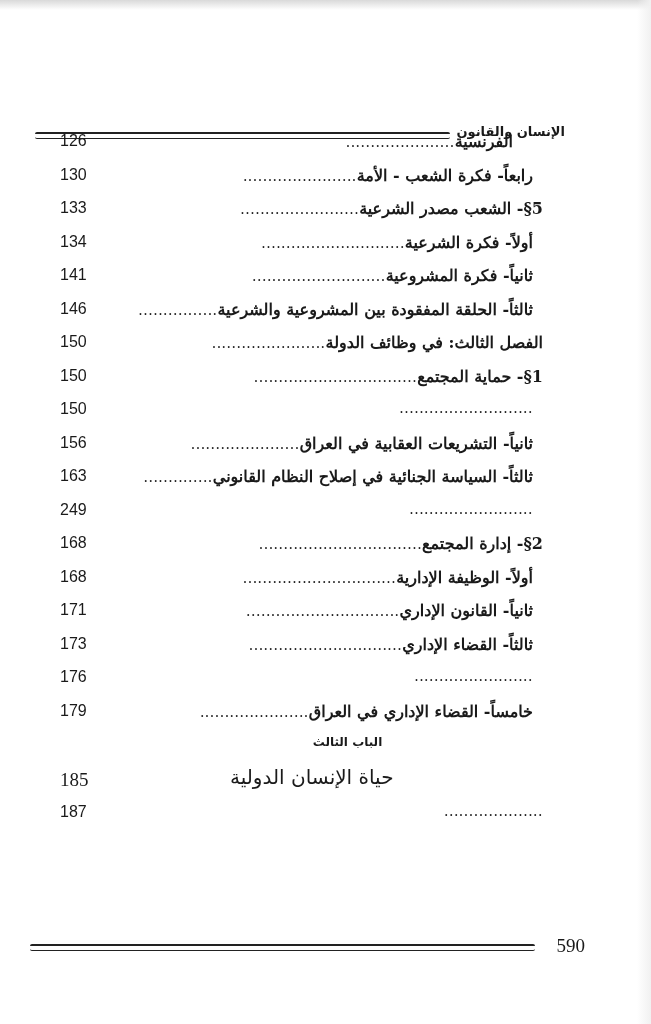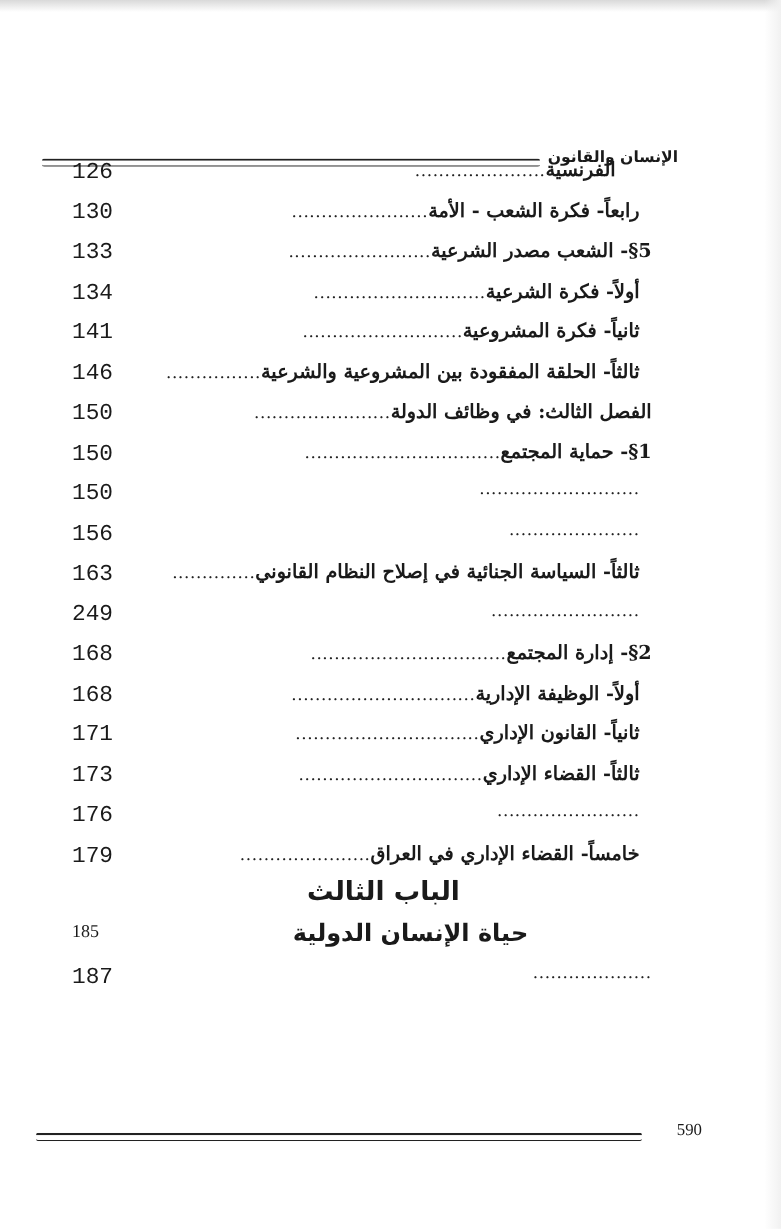--- a/index.html
+++ b/index.html
@@ -44,52 +44,52 @@
     display: flex; flex-direction: row; align-items: baseline;
     white-space: nowrap; font-size: 16px; font-weight: bold;
   }
   .row.indent .entry { right: 10px; }
   .row .dots {
     letter-spacing: 0.5px; font-weight: normal; font-size: 14px;
     color: #222;
   }
   .row .page-num {
     position: absolute; left: 0; top: 4px;
-    font-family: Liberation Mono, monospace; font-size: 19px; direction: ltr; text-align: right;
+    font-family: Liberation Sans, sans-serif; font-size: 16px; direction: ltr; text-align: right;
   }
   .row.cont .entry { right: 30px; }
   .row.heading .entry { right: 0; }
   .part-title {
     position: relative; height: 32px; text-align: center; direction: rtl;
   }
   .part-title span {
-    font-family: "DejaVu Sans", sans-serif; font-weight: bold; font-size: 22px;
-    position: relative; left: 18px;
+    font-family: "DejaVu Sans", sans-serif; font-weight: bold; font-size: 12px;
+    position: relative; left: 46px;
   }
   .part-subtitle {
     position: relative; height: 36px; direction: rtl;
   }
   .part-subtitle .t {
     position: absolute; left: 170px; top: 2px;
-    font-family: "DejaVu Sans", sans-serif; font-weight: bold; font-size: 20px; white-space: nowrap; margin-left: 14px;
+    font-family: "DejaVu Sans", sans-serif; font-weight: normal; font-size: 20px; white-space: nowrap;
   }
   .part-subtitle .page-num {
     position: absolute; left: 0; top: 6px;
-    font-family: "Liberation Serif", serif; font-size: 15px;
+    font-family: "Liberation Serif", serif; font-size: 19px;
   }
   .footer {
     position: absolute; top: 935px; left: 30px; width: 555px; height: 24px;
   }
   .footer-rule {
     position: absolute; left: 0; width: 505px; top: 9px; height: 4px;
     border-top: 2px solid #222; border-bottom: 1px solid #222; border-radius: 2px;
   }
   .footer-num {
     position: absolute; right: 0; top: 0;
-    font-family: "Liberation Serif", serif; font-size: 14px;
+    font-family: "Liberation Serif", serif; font-size: 19px;
   }
 </style>
 </head>
 <body>
 
 <div class="page-shadow-top"></div>
 <div class="page-edge-right"></div>
 
 <div class="header">
   <span class="header-title">الإنسان والقانون</span>
@@ -154,20 +154,21 @@
     <span class="page-num">150</span>
   </div>
   <div class="row indent">
     <div class="entry">
         <span class="dots">...........................</span>
       </div>
     <span class="page-num">150</span>
   </div>
   <div class="row indent">
     <div class="entry">
+        <span>ثانياً- التشريعات العقابية في العراق</span>
         <span class="dots">......................</span>
       </div>
     <span class="page-num">156</span>
   </div>
   <div class="row indent">
     <div class="entry">
         <span>ثالثاً- السياسة الجنائية في إصلاح النظام القانوني</span>
         <span class="dots">..............</span>
       </div>
     <span class="page-num">163</span>

